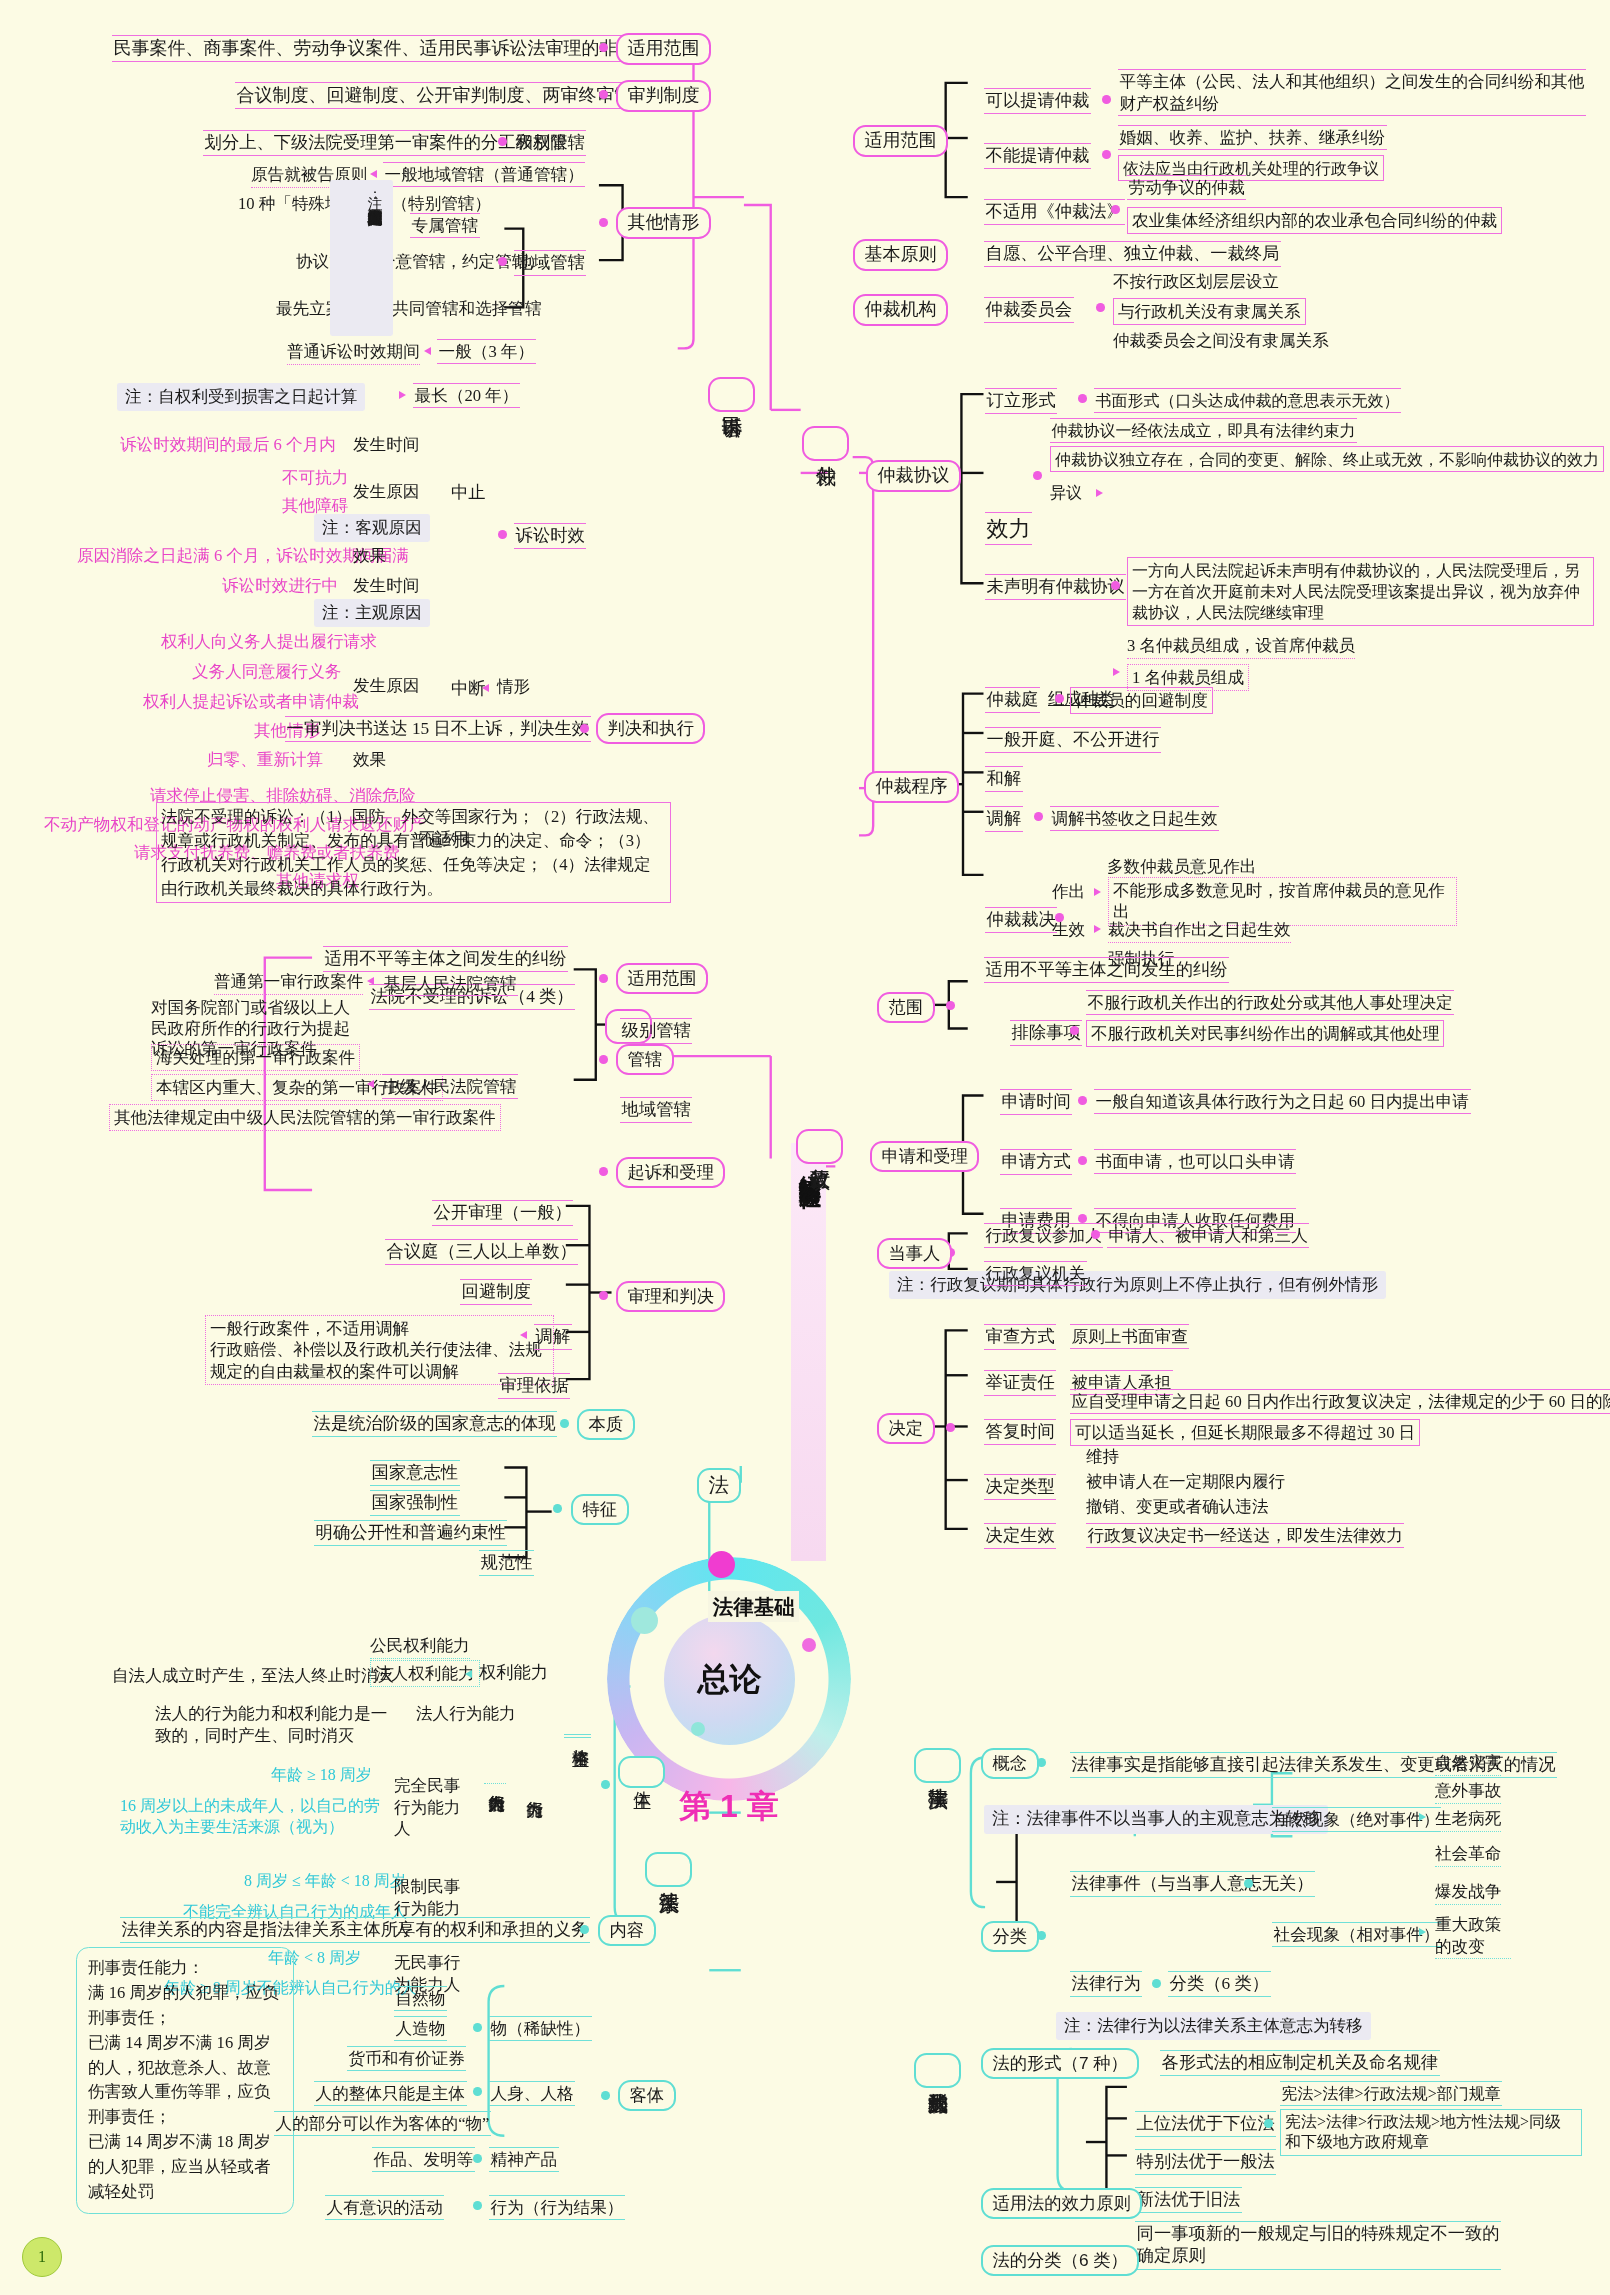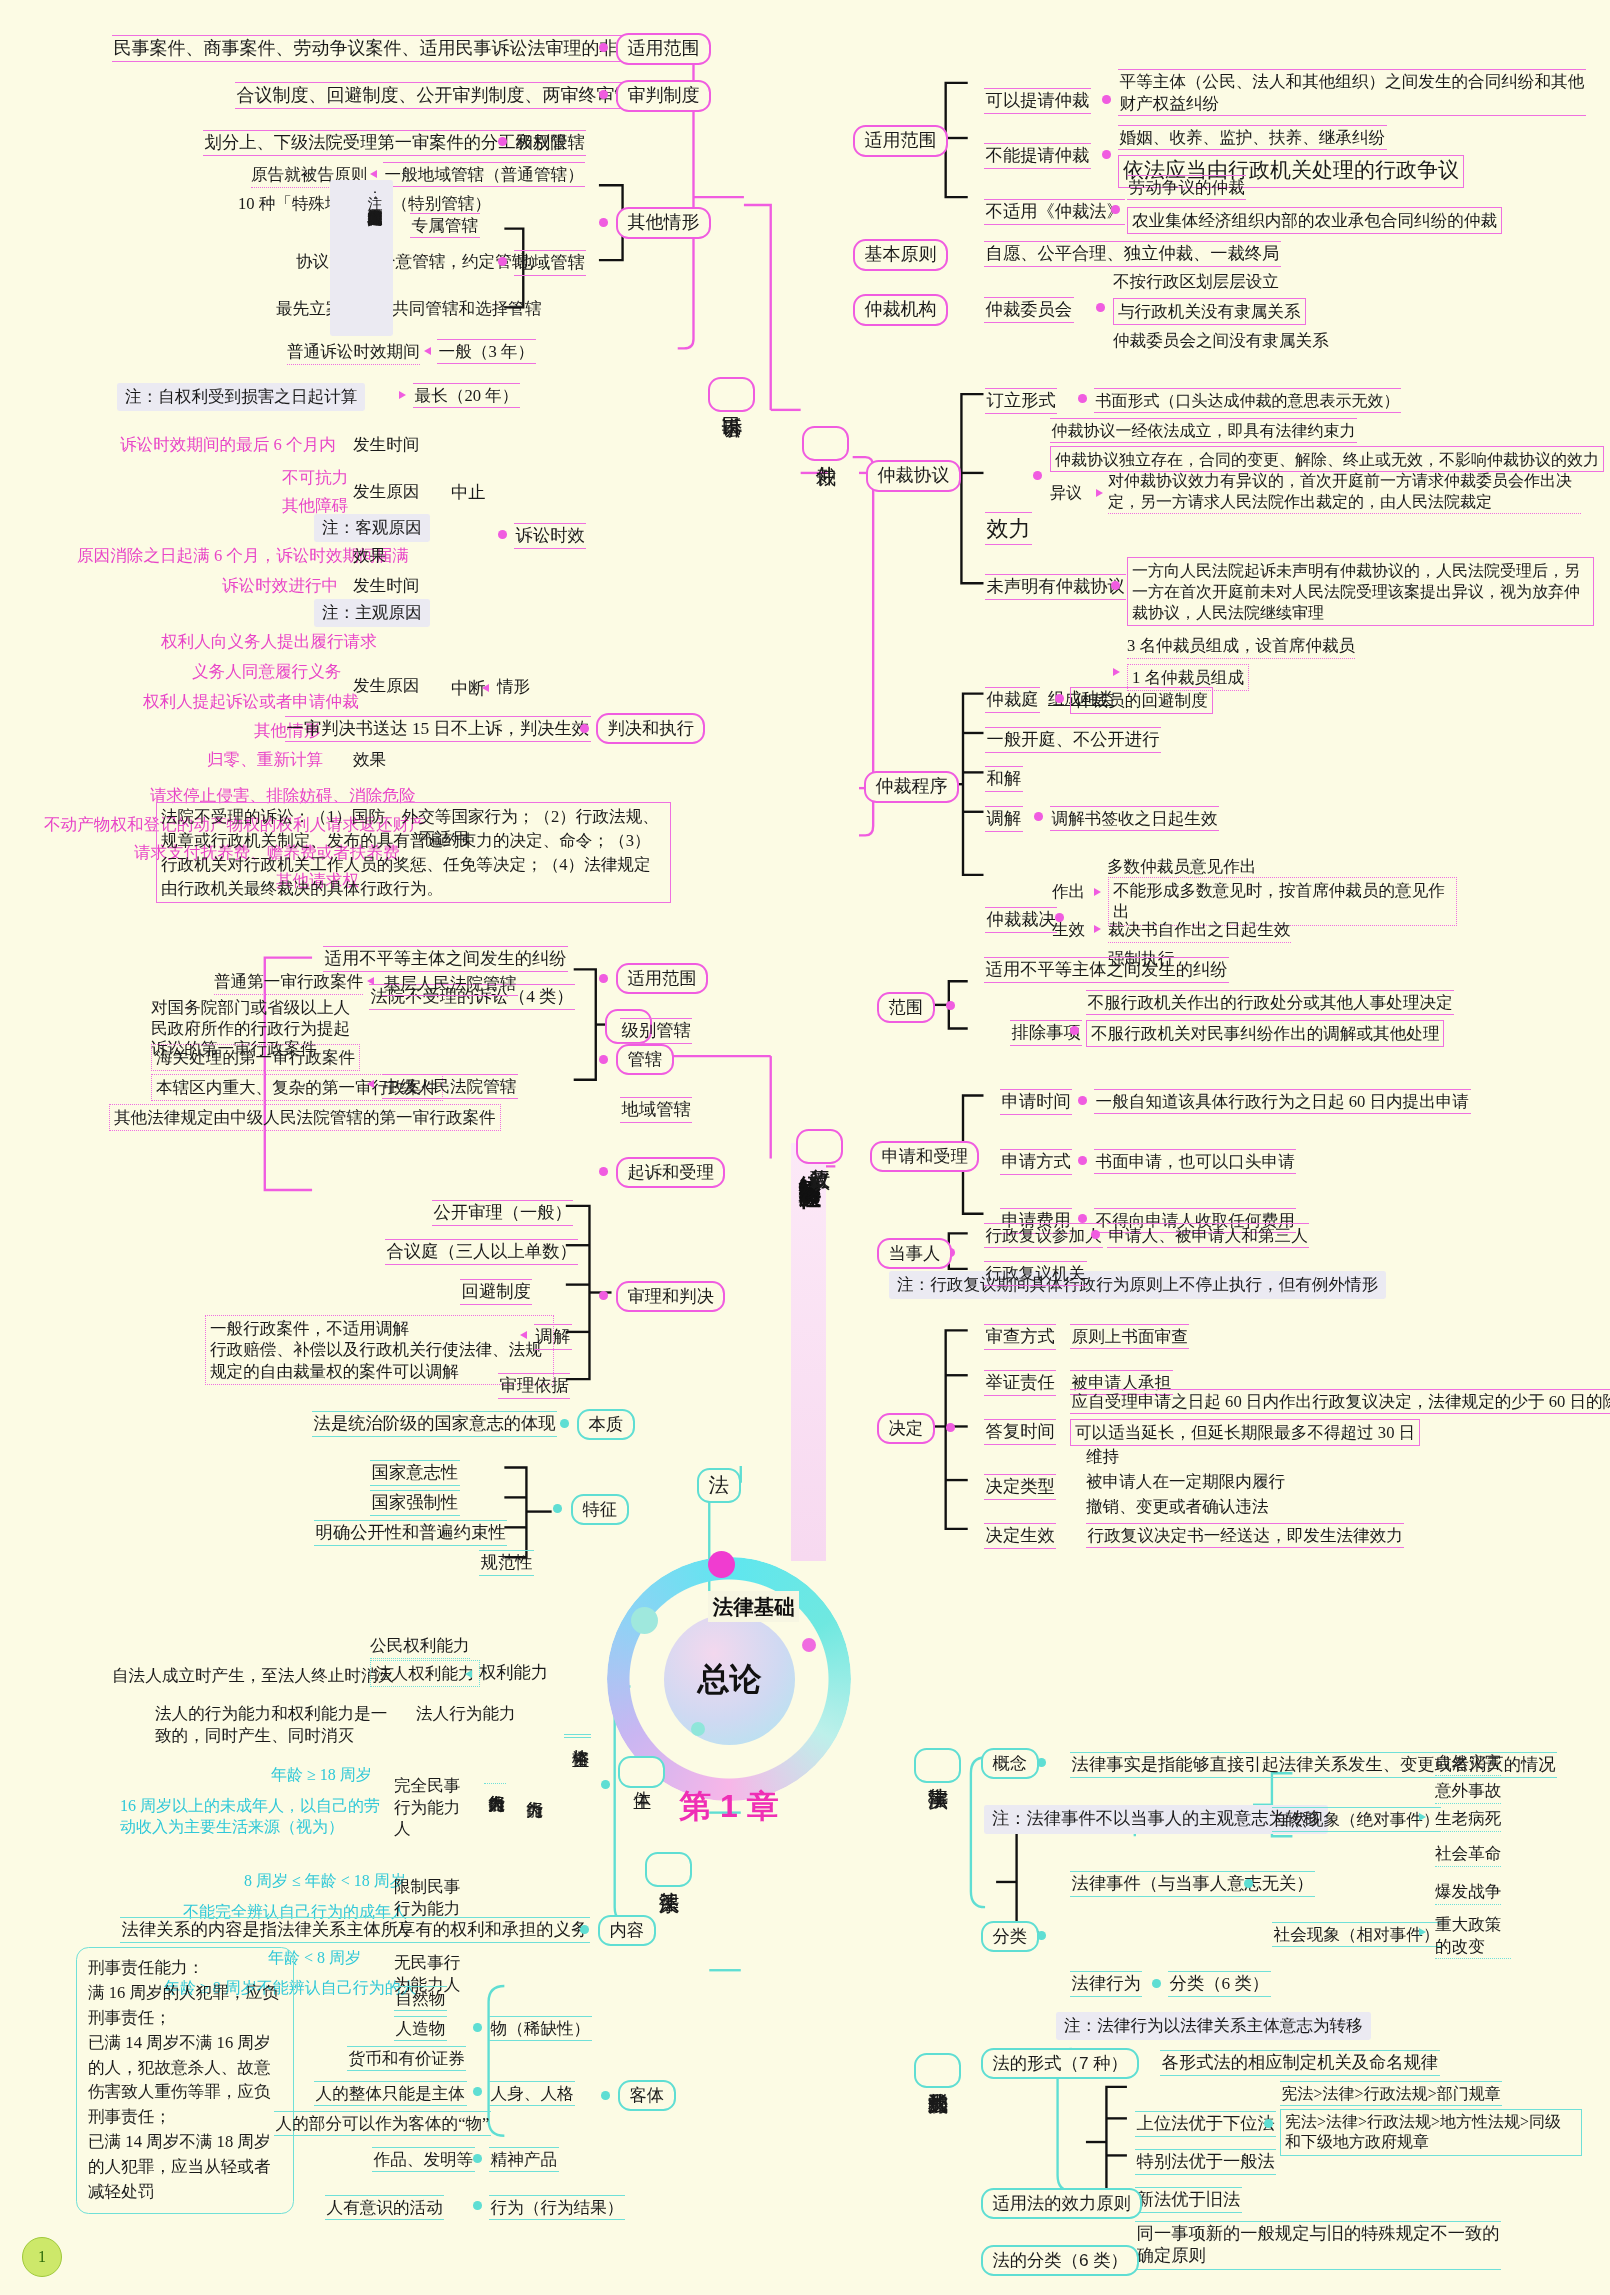--- a/index.html
+++ b/index.html
@@ -287,21 +287,21 @@
 <div class="dotmark" style="left:859px;top:134px;"></div>
 <div class="pill" style="left:853px;top:125px;font-size:18px;">适用范围</div>
 
 <div class="t ul" style="left:984px;top:88px;font-size:17.3px;">可以提请仲裁</div>
 <div class="dotmark" style="left:1102px;top:95px;"></div>
 <div class="t ul" style="left:1118px;top:69px;width:465px;font-size:16.6px;white-space:normal;">平等主体（公民、法人和其他组织）之间发生的合同纠纷和其他财产权益纠纷</div>
 
 <div class="t ul" style="left:984px;top:143px;font-size:17.3px;">不能提请仲裁</div>
 <div class="dotmark" style="left:1102px;top:150px;"></div>
 <div class="t ul" style="left:1118px;top:125px;font-size:16.6px;">婚姻、收养、监护、扶养、继承纠纷</div>
-<div class="t box" style="left:1118px;top:155px;font-size:21px;font-family:Liberation Mono, monospace;">依法应当由行政机关处理的行政争议</div>
+<div class="t box" style="left:1118px;top:155px;font-size:16px;">依法应当由行政机关处理的行政争议</div>
 
 <div class="t ul" style="left:984px;top:199px;font-size:17.3px;">不适用《仲裁法》</div>
 <div class="dotmark" style="left:1111px;top:205px;"></div>
 <div class="t ul" style="left:1127px;top:175px;font-size:16.6px;">劳动争议的仲裁</div>
 <div class="t box" style="left:1127px;top:207px;font-size:16.6px;">农业集体经济组织内部的农业承包合同纠纷的仲裁</div>
 
 <div class="dotmark" style="left:859px;top:248px;"></div>
 <div class="pill" style="left:853px;top:239px;font-size:18px;">基本原则</div>
 <div class="t ul" style="left:984px;top:241px;font-size:17.3px;">自愿、公平合理、独立仲裁、一裁终局</div>
 
@@ -319,21 +319,20 @@
 <div class="t ul" style="left:985px;top:388px;font-size:17.3px;">订立形式</div>
 <div class="dotmark" style="left:1078px;top:394px;"></div>
 <div class="t ul" style="left:1094px;top:388px;font-size:16px;">书面形式（口头达成仲裁的意思表示无效）</div>
 
 <div class="t ul" style="left:985px;top:464px;font-size:22px;margin-top:48px;">效力</div>
 <div class="dotmark" style="left:1033px;top:471px;"></div>
 <div class="t ul" style="left:1050px;top:418px;font-size:16px;">仲裁协议一经依法成立，即具有法律约束力</div>
 <div class="t box" style="left:1050px;top:446px;font-size:16px;">仲裁协议独立存在，合同的变更、解除、终止或无效，不影响仲裁协议的效力</div>
 <div class="t" style="left:1050px;top:482px;font-size:16px;">异议</div>
 <div class="arrowR" style="left:1096px;top:489px;"></div>
-<div class="t dotul" style="left:1108px;top:470px;width:473px;font-size:16px;white-space:normal;">对仲裁协议效力有异议的，首次开庭前一方请求仲裁委员会作出决定，另一方请求人民法院作出裁定的，由人民法院裁定</div>
 
 <div class="t ul" style="left:985px;top:574px;font-size:17.3px;">未声明有仲裁协议</div>
 <div class="dotmark" style="left:1111px;top:581px;"></div>
 <div class="t box" style="left:1127px;top:557px;width:457px;font-size:16px;white-space:normal;">一方向人民法院起诉未声明有仲裁协议的，人民法院受理后，另一方在首次开庭前未对人民法院受理该案提出异议，视为放弃仲裁协议，人民法院继续审理</div>
 
 <div class="dotmark" style="left:946px;top:780px;"></div>
 <div class="pill" style="left:864px;top:771px;font-size:18px;">仲裁程序</div>
 
 <div class="t" style="left:1048px;top:688px;font-size:16.6px;text-decoration:underline;">组成种类</div>
 <div class="arrowR" style="left:1113px;top:668px;"></div>

